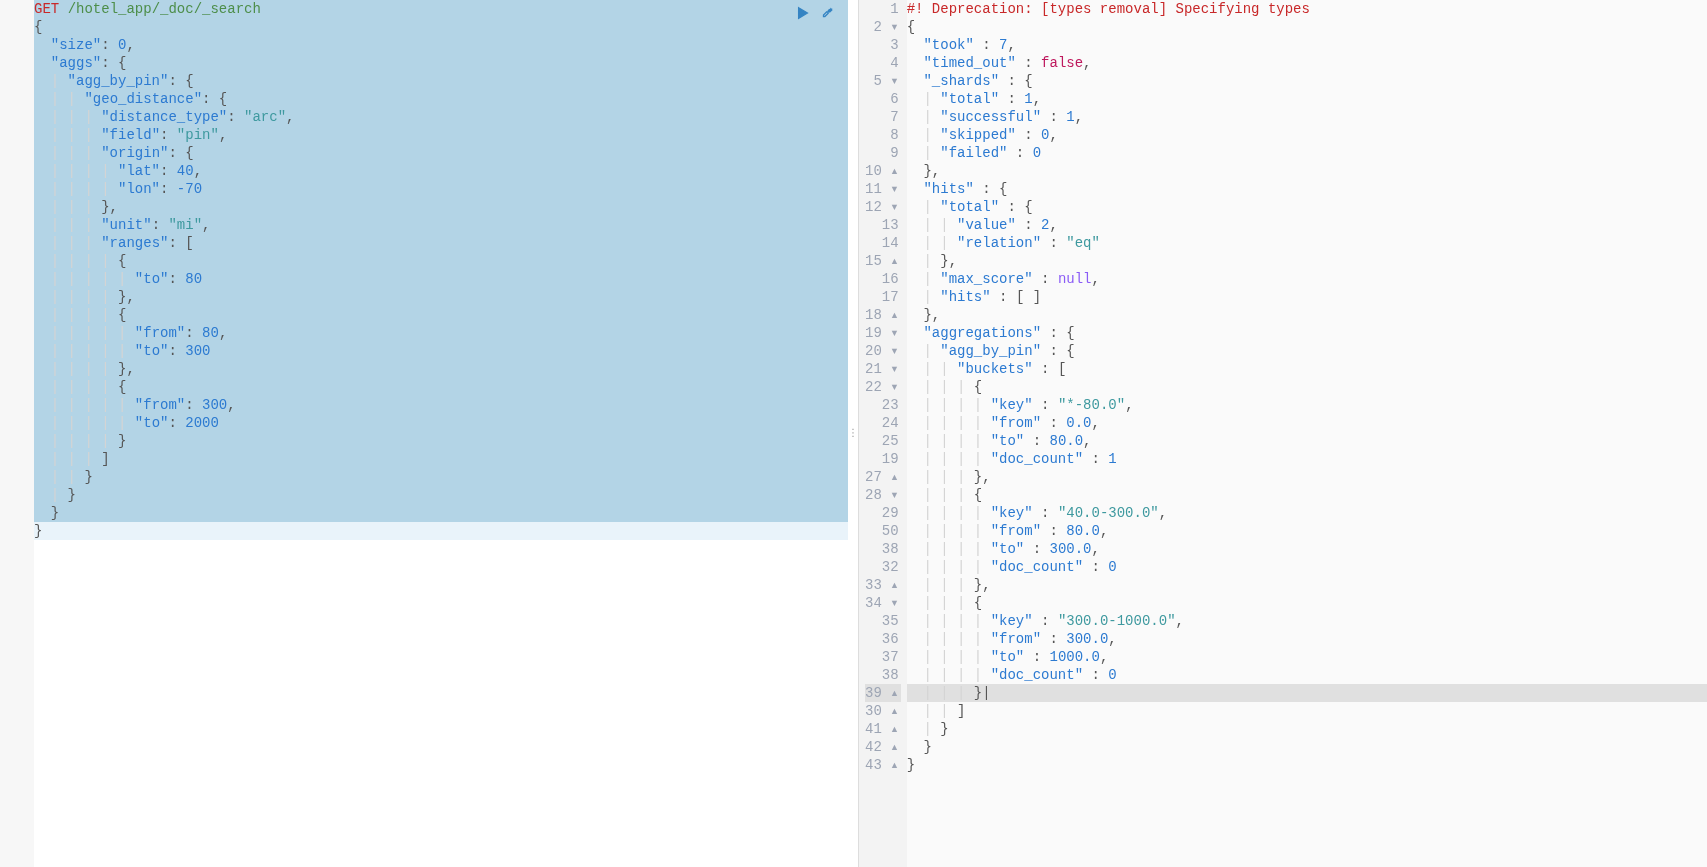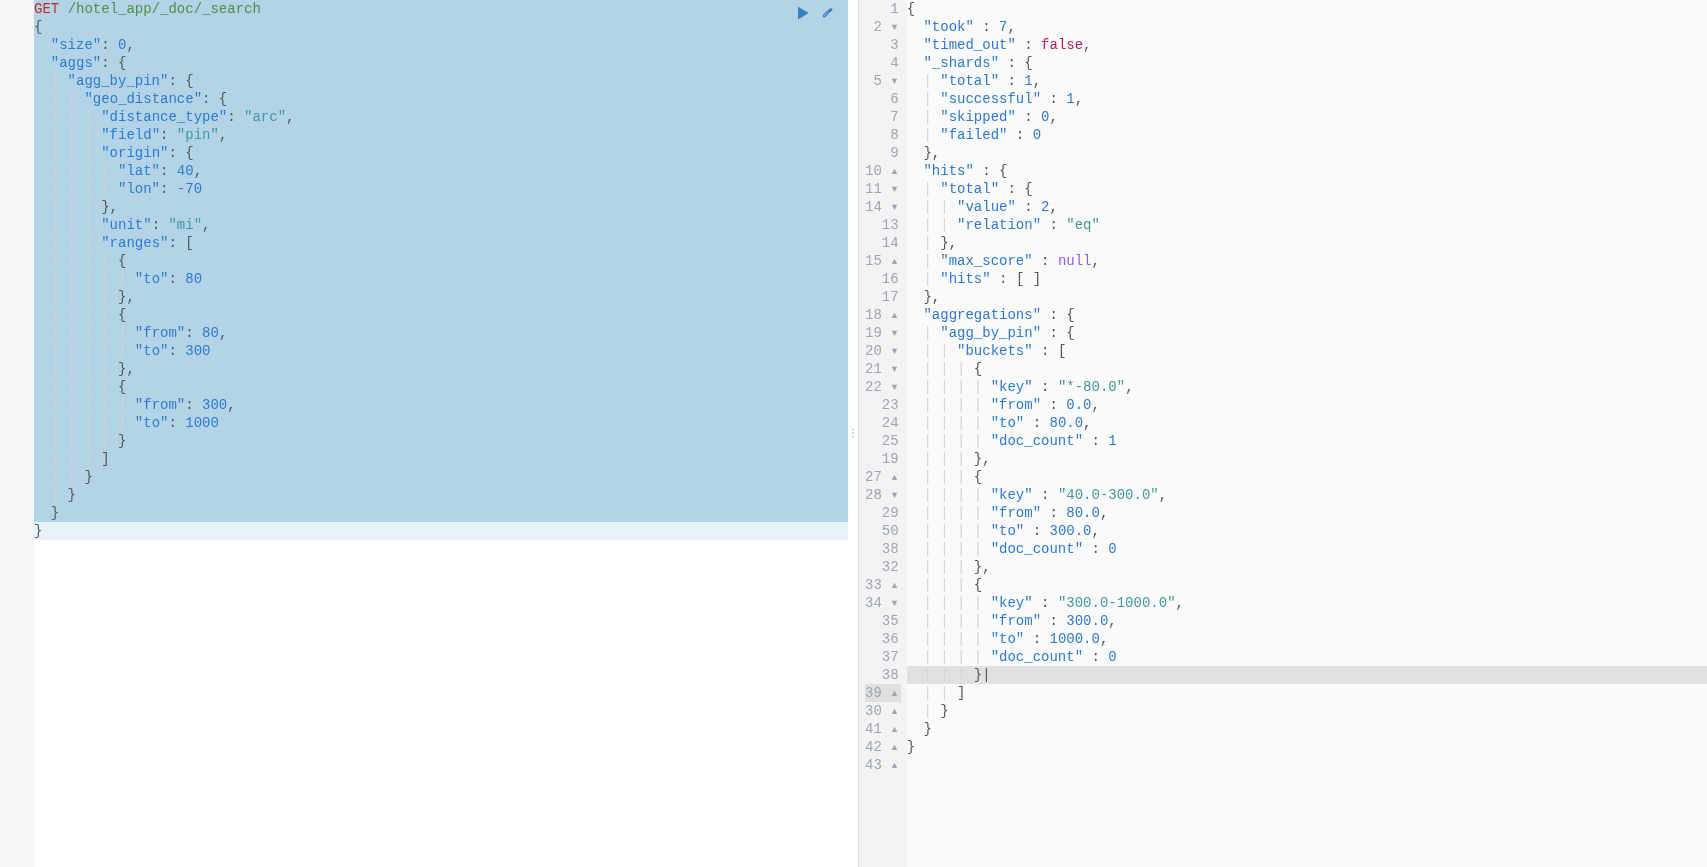--- a/index.html
+++ b/index.html
@@ -171,21 +171,21 @@
     <div class="line sel"><span class="guide">  | | | </span><span class="key">"ranges"</span><span class="punc">: [</span></div>
     <div class="line sel"><span class="guide">  | | | | </span><span class="punc">{</span></div>
     <div class="line sel"><span class="guide">  | | | | | </span><span class="key">"to"</span><span class="punc">: </span><span class="num">80</span></div>
     <div class="line sel"><span class="guide">  | | | | </span><span class="punc">},</span></div>
     <div class="line sel"><span class="guide">  | | | | </span><span class="punc">{</span></div>
     <div class="line sel"><span class="guide">  | | | | | </span><span class="key">"from"</span><span class="punc">: </span><span class="num">80</span><span class="punc">,</span></div>
     <div class="line sel"><span class="guide">  | | | | | </span><span class="key">"to"</span><span class="punc">: </span><span class="num">300</span></div>
     <div class="line sel"><span class="guide">  | | | | </span><span class="punc">},</span></div>
     <div class="line sel"><span class="guide">  | | | | </span><span class="punc">{</span></div>
     <div class="line sel"><span class="guide">  | | | | | </span><span class="key">"from"</span><span class="punc">: </span><span class="num">300</span><span class="punc">,</span></div>
-    <div class="line sel"><span class="guide">  | | | | | </span><span class="key">"to"</span><span class="punc">: </span><span class="num">1000</span></div>
+    <div class="line sel"><span class="guide">  | | | | | </span><span class="key">"to"</span><span class="punc">: </span><span class="num">2000</span></div>
     <div class="line sel"><span class="guide">  | | | | </span><span class="punc">}</span></div>
     <div class="line sel"><span class="guide">  | | | </span><span class="punc">]</span></div>
     <div class="line sel"><span class="guide">  | | </span><span class="punc">}</span></div>
     <div class="line sel"><span class="guide">  | </span><span class="punc">}</span></div>
     <div class="line sel">  <span class="punc">}</span></div>
     <div class="line hl"><span class="punc">}</span></div>
   </div>
 </div>
 
 <div class="divider">⋮</div>
@@ -196,21 +196,21 @@
     <div class="line">2 ▾</div>
     <div class="line">3</div>
     <div class="line">4</div>
     <div class="line">5 ▾</div>
     <div class="line">6</div>
     <div class="line">7</div>
     <div class="line">8</div>
     <div class="line">9</div>
     <div class="line">10 ▴</div>
     <div class="line">11 ▾</div>
-    <div class="line">14 ▾</div>
+    <div class="line">12 ▾</div>
     <div class="line">13</div>
     <div class="line">14</div>
     <div class="line">15 ▴</div>
     <div class="line">16</div>
     <div class="line">17</div>
     <div class="line">18 ▴</div>
     <div class="line">19 ▾</div>
     <div class="line">20 ▾</div>
     <div class="line">21 ▾</div>
     <div class="line">22 ▾</div>
@@ -230,20 +230,21 @@
     <div class="line">36</div>
     <div class="line">37</div>
     <div class="line">38</div>
     <div class="line hl-current">39 ▴</div>
     <div class="line">30 ▴</div>
     <div class="line">41 ▴</div>
     <div class="line">42 ▴</div>
     <div class="line">43 ▴</div>
   </div>
   <div class="code-content">
+    <div class="line"><span class="comment">#! Deprecation: [types removal] Specifying types</span></div>
     <div class="line"><span class="punc">{</span></div>
     <div class="line">  <span class="key">"took"</span><span class="punc"> : </span><span class="num">7</span><span class="punc">,</span></div>
     <div class="line">  <span class="key">"timed_out"</span><span class="punc"> : </span><span class="bool">false</span><span class="punc">,</span></div>
     <div class="line">  <span class="key">"_shards"</span><span class="punc"> : {</span></div>
     <div class="line"><span class="guide">  | </span><span class="key">"total"</span><span class="punc"> : </span><span class="num">1</span><span class="punc">,</span></div>
     <div class="line"><span class="guide">  | </span><span class="key">"successful"</span><span class="punc"> : </span><span class="num">1</span><span class="punc">,</span></div>
     <div class="line"><span class="guide">  | </span><span class="key">"skipped"</span><span class="punc"> : </span><span class="num">0</span><span class="punc">,</span></div>
     <div class="line"><span class="guide">  | </span><span class="key">"failed"</span><span class="punc"> : </span><span class="num">0</span></div>
     <div class="line">  <span class="punc">},</span></div>
     <div class="line">  <span class="key">"hits"</span><span class="punc"> : {</span></div>

